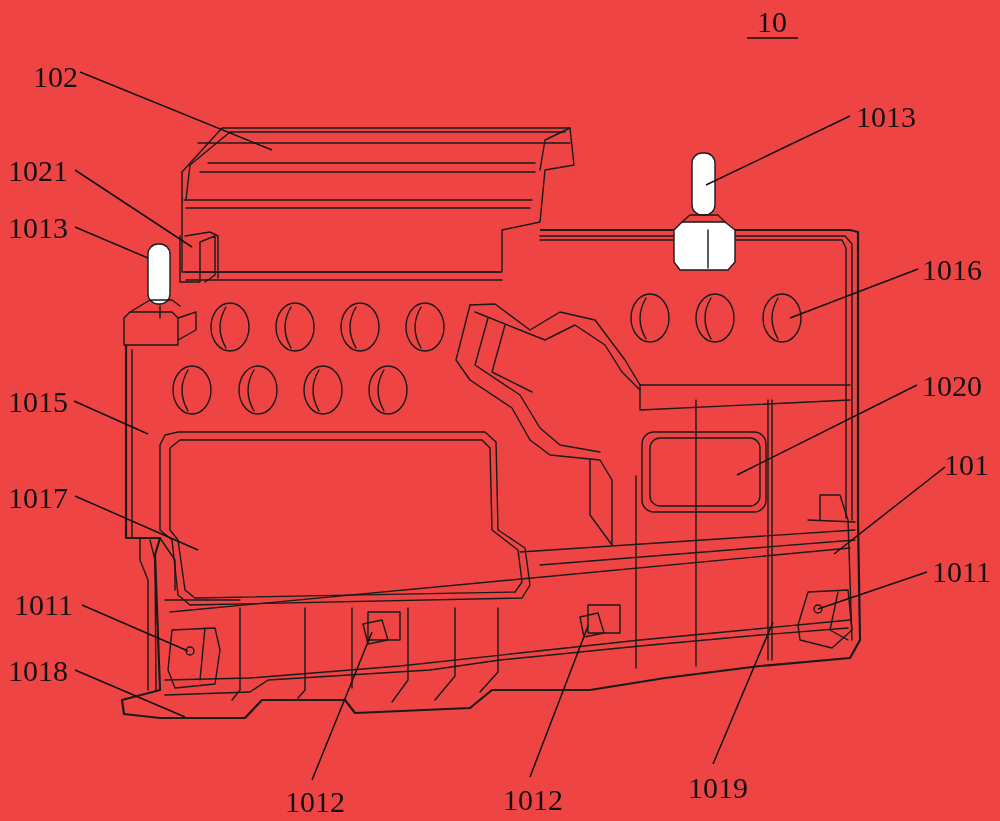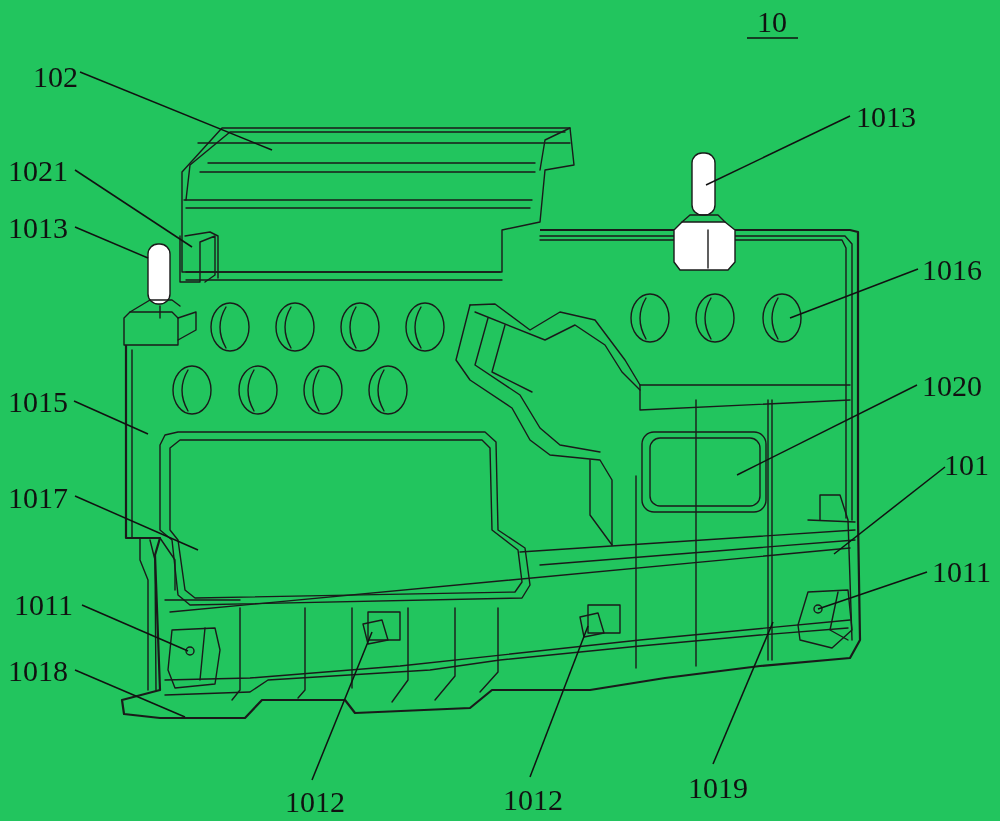--- a/index.html
+++ b/index.html
@@ -1,16 +1,16 @@
 <!DOCTYPE html>
 <html><head>
 <meta charset="utf-8">
 <style>
   html,body{margin:0;padding:0;background:#ffffff;}
-  #stage{position:relative;width:1000px;height:821px;overflow:hidden;background:#22c55e;}
+  #stage{position:relative;width:1000px;height:821px;overflow:hidden;background:#ef4444;}
   svg{position:absolute;left:0;top:0;}
   .ln{fill:none;stroke:#1a1a1a;stroke-width:1.4;stroke-linejoin:round;stroke-linecap:round;}
   .ln2{fill:none;stroke:#1a1a1a;stroke-width:2.2;stroke-linejoin:round;}
   .fillw{fill:#fff;stroke:#1a1a1a;stroke-width:1.4;stroke-linejoin:round;}
   .leader{stroke:#111;stroke-width:1.5;fill:none;}
   .lbl{font-family:"Liberation Serif","DejaVu Serif",serif;font-size:30px;fill:#111;}
 </style>
 </head>
 <body>
 

